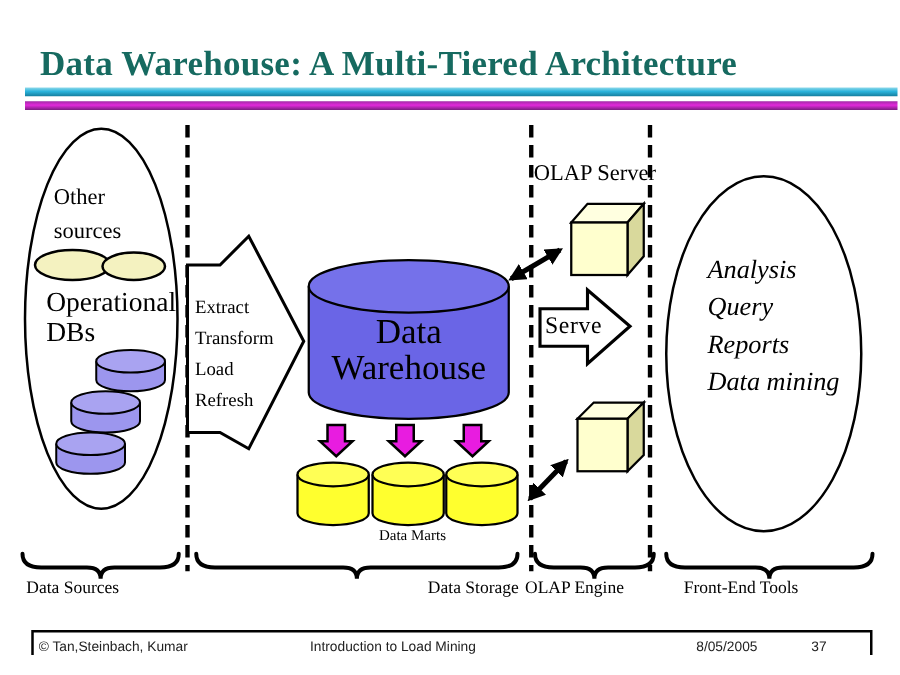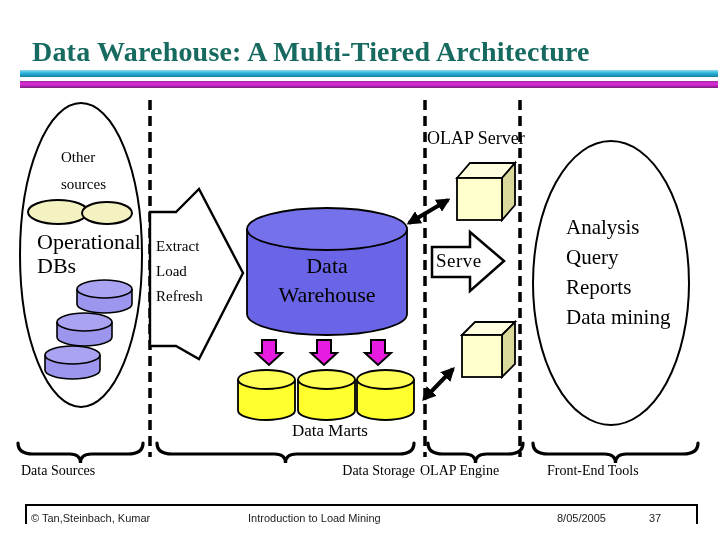--- a/index.html
+++ b/index.html
@@ -7,28 +7,28 @@
          font-family:"Liberation Serif", serif;color:#000;}
   .abs{position:absolute;}
   .title{left:32px;top:36px;width:680px;font-size:28px;font-weight:bold;color:#166A60;
          letter-spacing:.2px;white-space:nowrap;}
   .rule-cyan{left:20px;top:70px;width:698px;height:7px;
          background:linear-gradient(to bottom,#8FD9EA,#2AB4DC 45%,#157E9E);}
   .rule-magenta{left:20px;top:81px;width:698px;height:7px;
          background:linear-gradient(to bottom,#A12CA6,#E22ADB 45%,#791F80);}
   svg.canvas{position:absolute;left:0;top:0;}
   .lbl{position:absolute;white-space:nowrap;}
-  .other{left:61px;top:144px;font-size:15px;line-height:27px;}
+  .other{left:43px;top:144px;font-size:18px;line-height:27px;}
   .opdb{left:37px;top:230px;font-size:22px;line-height:24px;}
   .etl{left:156px;top:234px;font-size:15px;line-height:25px;}
-  .dw{left:247px;top:251px;width:160px;text-align:center;font-size:22px;line-height:29px;}
+  .dw{left:247px;top:251px;width:160px;text-align:center;font-size:28px;line-height:29px;}
   .olap{left:427px;top:128px;font-size:18px;}
   .serve{left:436px;top:250px;font-size:19px;letter-spacing:.5px;}
-  .frontend{left:566px;top:212px;font-size:21px;line-height:30px;}
-  .marts{left:240px;top:421px;width:180px;text-align:center;font-size:17px;}
+  .frontend{left:566px;top:200px;font-size:21px;line-height:30px;font-style:italic;}
+  .marts{left:240px;top:421px;width:180px;text-align:center;font-size:12px;}
   .tier{top:463px;font-size:14px;}
   .tier1{left:21px;}
   .tier2{left:157px;width:258px;text-align:right;}
   .tier3{left:399px;margin-left:21px;}
   .tier4{left:547px;}
   .footer{left:25px;top:504px;width:669px;height:25px;border:2px solid #000;background:#fff;
           font-family:"Liberation Sans", sans-serif;font-size:11px;line-height:25px;color:#222;}
   .footer span{position:absolute;top:0;white-space:nowrap;}
   .f-copy{left:4px;}
   .f-course{left:221px;}
@@ -126,20 +126,21 @@
     <div>sources</div>
   </div>
 
   <div class="lbl opdb">
     <div>Operational</div>
     <div>DBs</div>
   </div>
 
   <div class="lbl etl">
     <div>Extract</div>
+    <div>Transform</div>
     <div>Load</div>
     <div>Refresh</div>
   </div>
 
   <div class="lbl dw">
     <div>Data</div>
     <div>Warehouse</div>
   </div>
 
   <div class="lbl olap">OLAP Server</div>

